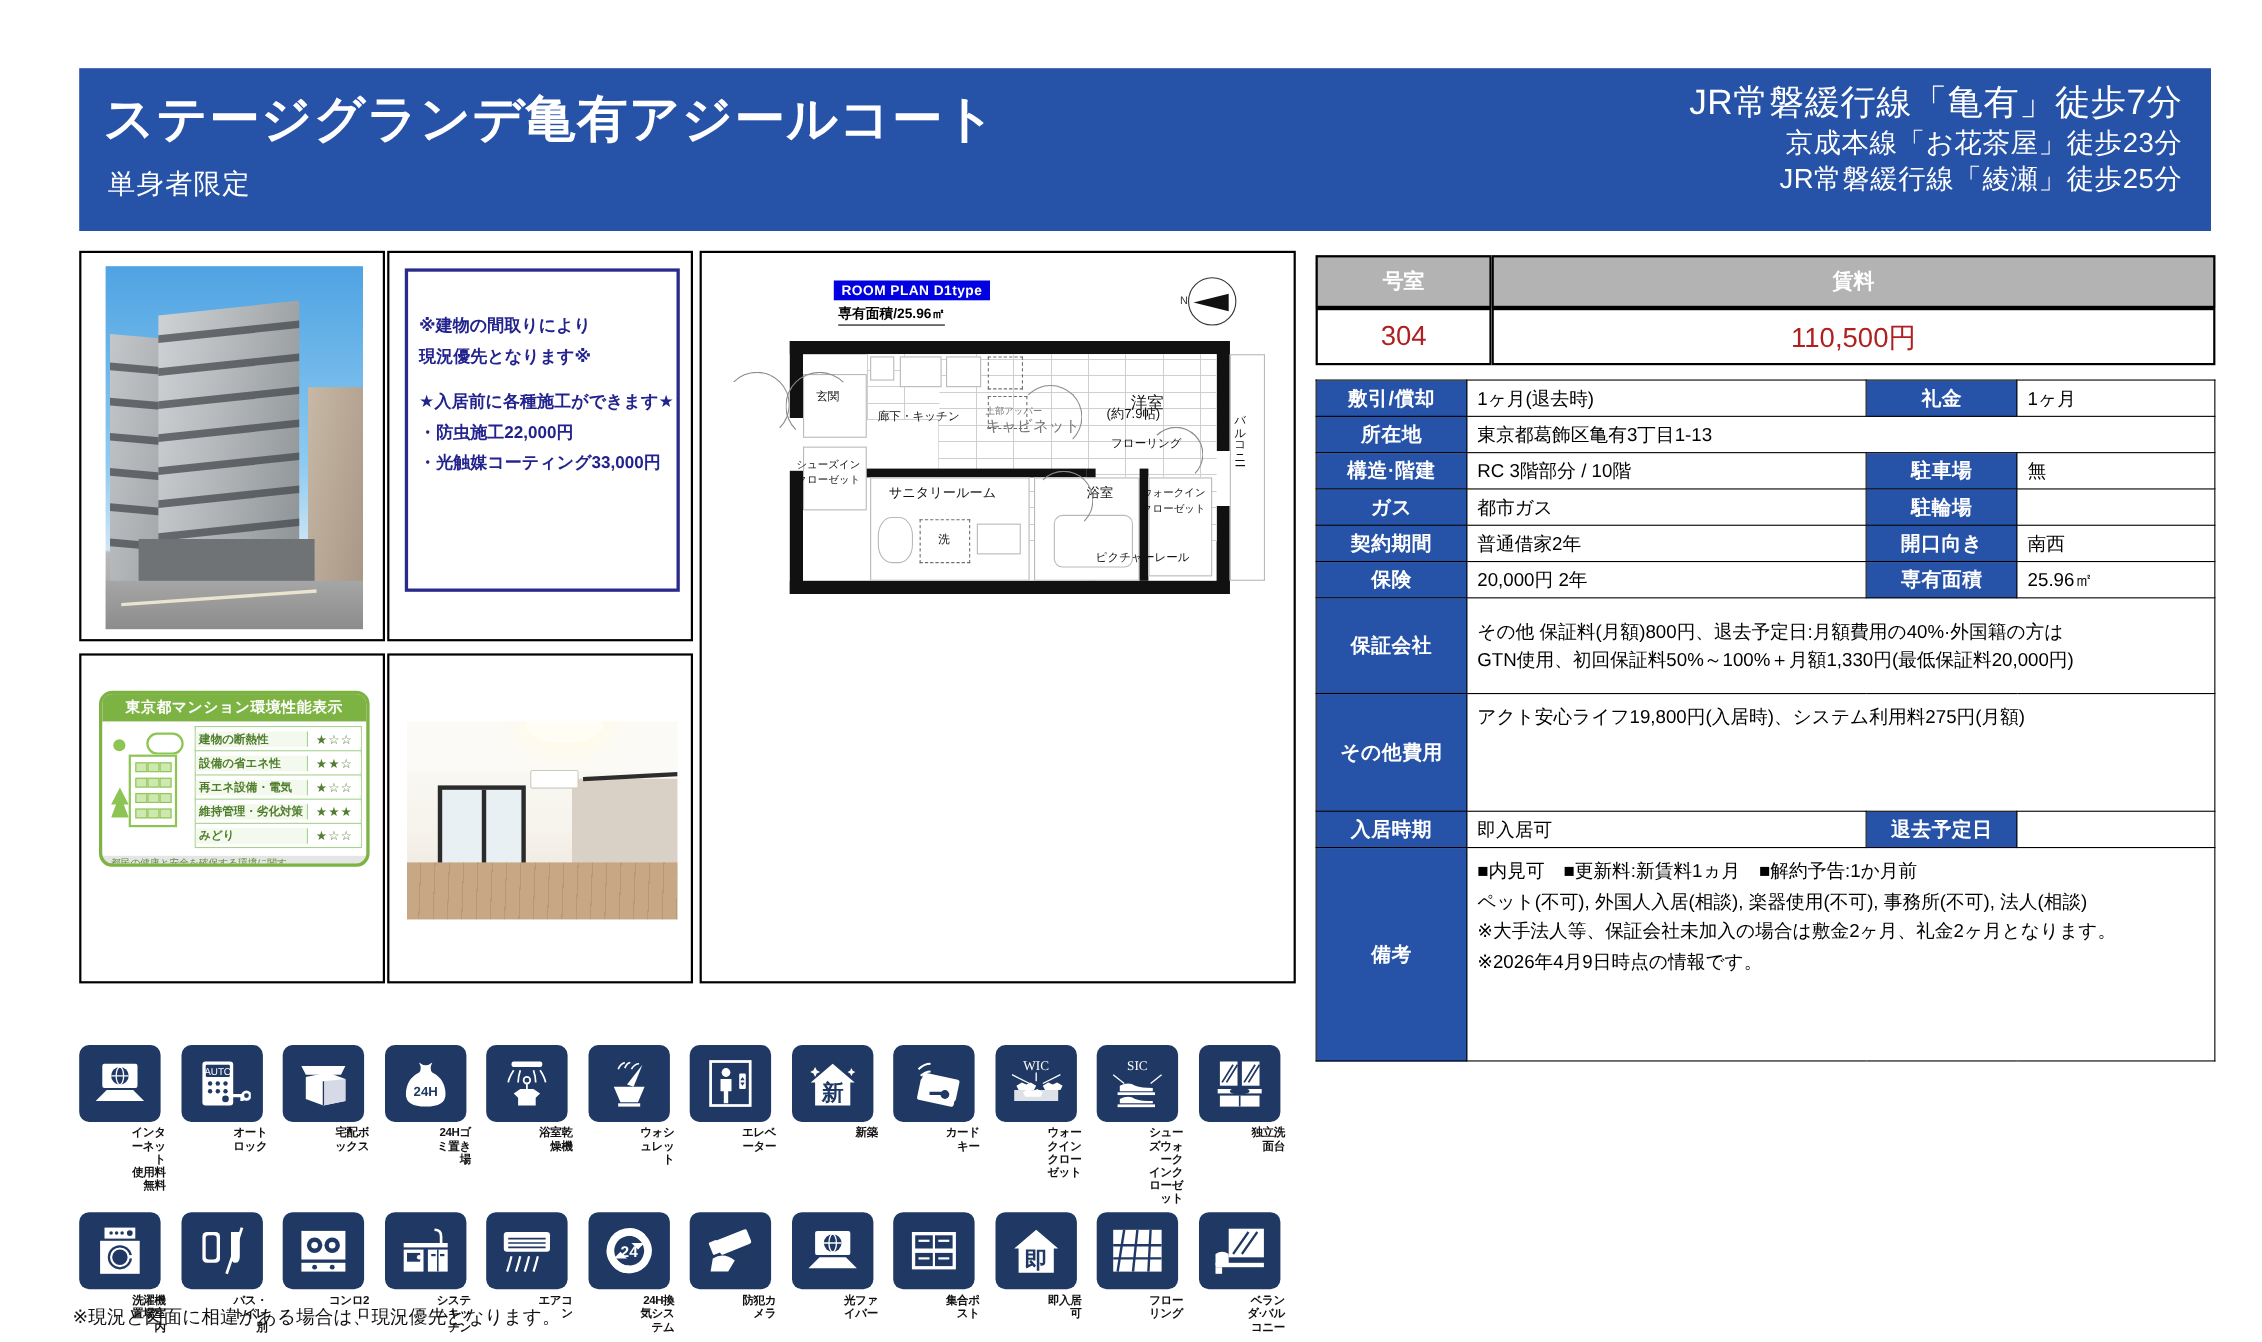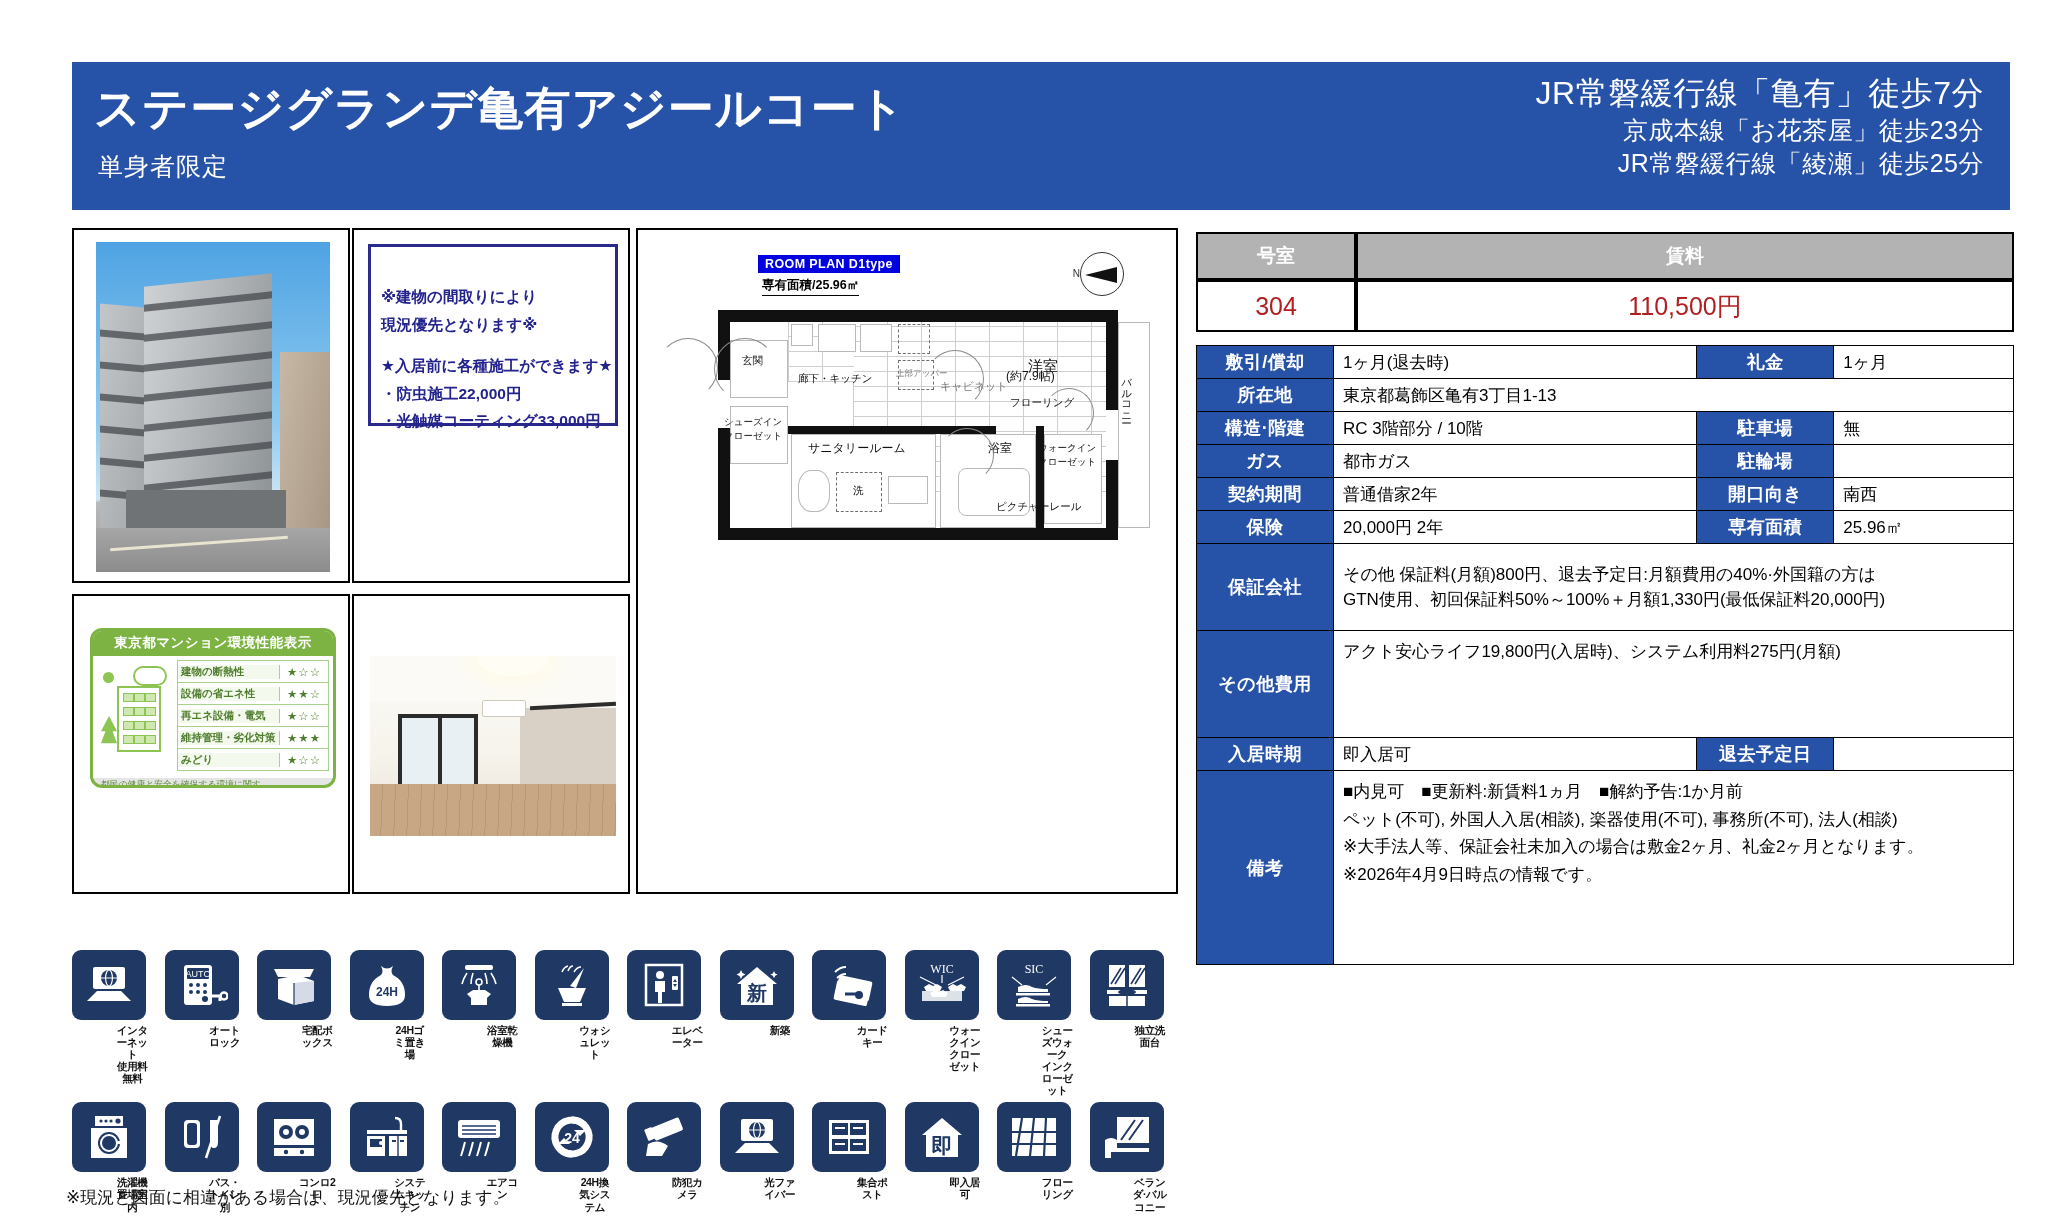--- a/index.html
+++ b/index.html
@@ -42,21 +42,21 @@
   .bldg-main{position:absolute;left:48px;top:38px;width:128px;height:250px;background:linear-gradient(100deg,#cfd2d4 0%,#b6babd 40%,#8d9295 100%);transform:skewY(-6deg);}
   .bldg-left{position:absolute;left:4px;top:64px;width:56px;height:224px;background:linear-gradient(100deg,#c4c7ca,#9ea2a5);transform:skewY(5deg);}
   .bldg-right{position:absolute;right:0px;top:110px;width:50px;height:178px;background:linear-gradient(100deg,#c7b9a6,#a89784);}
   .bfl{position:absolute;left:0;width:100%;height:7px;background:rgba(70,74,78,.75);}
   .road{position:absolute;left:0;bottom:0;width:100%;height:44px;background:linear-gradient(#a6a6a6,#8c8c8c);}
   .road:after{content:"";position:absolute;left:6%;top:14px;width:76%;height:3px;background:#e8e4cf;transform:rotate(-4deg);}
   .bldg-base{position:absolute;left:30px;bottom:40px;width:160px;height:42px;background:#6f7376;}
 
   
   .note-inner{
-    position:absolute;left:14px;top:14px;width:250px;height:182px;
+    position:absolute;left:14px;top:14px;width:250px;height:294px;
     border:3px solid #2a2a8c;box-sizing:border-box;background:#fff;
   }
   .note-txt{
     position:absolute;left:10px;top:36px;width:232px;
     color:#23238e;font-weight:700;font-size:15.5px;line-height:1.78;
   }
   .note-txt .blank{display:block;height:14px;}
 
   
   .eco{position:absolute;left:16px;top:32px;width:246px;height:160px;
@@ -128,21 +128,21 @@
          font-size:18px;letter-spacing:0.5px;}
   td.val{background:#fff;color:#000;}
   .multi{line-height:1.5;}
   .note-sm{font-size:16.5px;line-height:1.62;}
 
   .footnote{position:absolute;left:66px;top:1186px;font-size:17px;color:#111;}
 
   
   .icons{position:absolute;left:68px;top:950px;width:1100px;}
   .icon-row{display:flex;gap:10px;margin-bottom:6px;}
-  .icon-cell{width:92px;text-align:center;}
+  .icon-cell{width:92px;text-align:right;}
   .icon-box{width:74px;height:70px;margin:0 auto;background:#1f3864;border-radius:9px;
             position:relative;overflow:hidden;color:#fff;display:flex;align-items:center;justify-content:center;}
   .icon-box svg{display:block;}
   .icon-cap{font-size:10.5px;line-height:1.15;margin-top:4px;color:#111;font-weight:700;letter-spacing:-0.4px;margin-left:46px;}
 </style>
 </head>
 <body>
 
 <div class="sheet">
 
@@ -288,21 +288,21 @@
       <div class="plan-txt" style="left:66px;top:106px;font-size:9.5px;">シューズイン</div>
       <div class="plan-txt" style="left:66px;top:120px;font-size:9.5px;">クローゼット</div>
 
       <div class="plan-txt" style="left:140px;top:62px;">廊下・キッチン</div>
       <div class="rmcell" style="left:133px;top:14px;width:22px;height:22px;"></div>
       <div class="rmcell" style="left:160px;top:14px;width:38px;height:28px;"></div>
       <div class="rmcell" style="left:202px;top:14px;width:32px;height:28px;"></div>
       <div class="dash" style="left:240px;top:14px;width:32px;height:30px;"></div>
       <div class="dash" style="left:240px;top:50px;width:36px;height:30px;"></div>
       <div class="plan-txt" style="left:238px;top:58px;font-size:8.5px;color:#777;">上部アッパー</div>
-      <div class="plan-txt" style="left:238px;top:69px;font-size:11px;color:#777;margin-left:44px;">キャビネット</div>
+      <div class="plan-txt" style="left:238px;top:69px;font-size:14px;color:#777;">キャビネット</div>
       <div class="arc" style="left:268px;top:40px;width:56px;height:56px;border-color:#8a8a8a #8a8a8a transparent transparent;"></div>
 
       <div class="wall" style="left:130px;top:116px;width:200px;height:8px;"></div>
       <div class="rmcell" style="left:133px;top:124px;width:145px;height:94px;"></div>
       <div class="plan-txt m" style="left:150px;top:130px;">サニタリールーム</div>
       <div class="rmcell" style="left:140px;top:160px;width:32px;height:42px;border-radius:40%;"></div>
       <div class="dash" style="left:178px;top:162px;width:46px;height:40px;"></div>
       <div class="plan-txt" style="left:195px;top:174px;">洗</div>
       <div class="rmcell" style="left:230px;top:166px;width:40px;height:28px;"></div>
 

